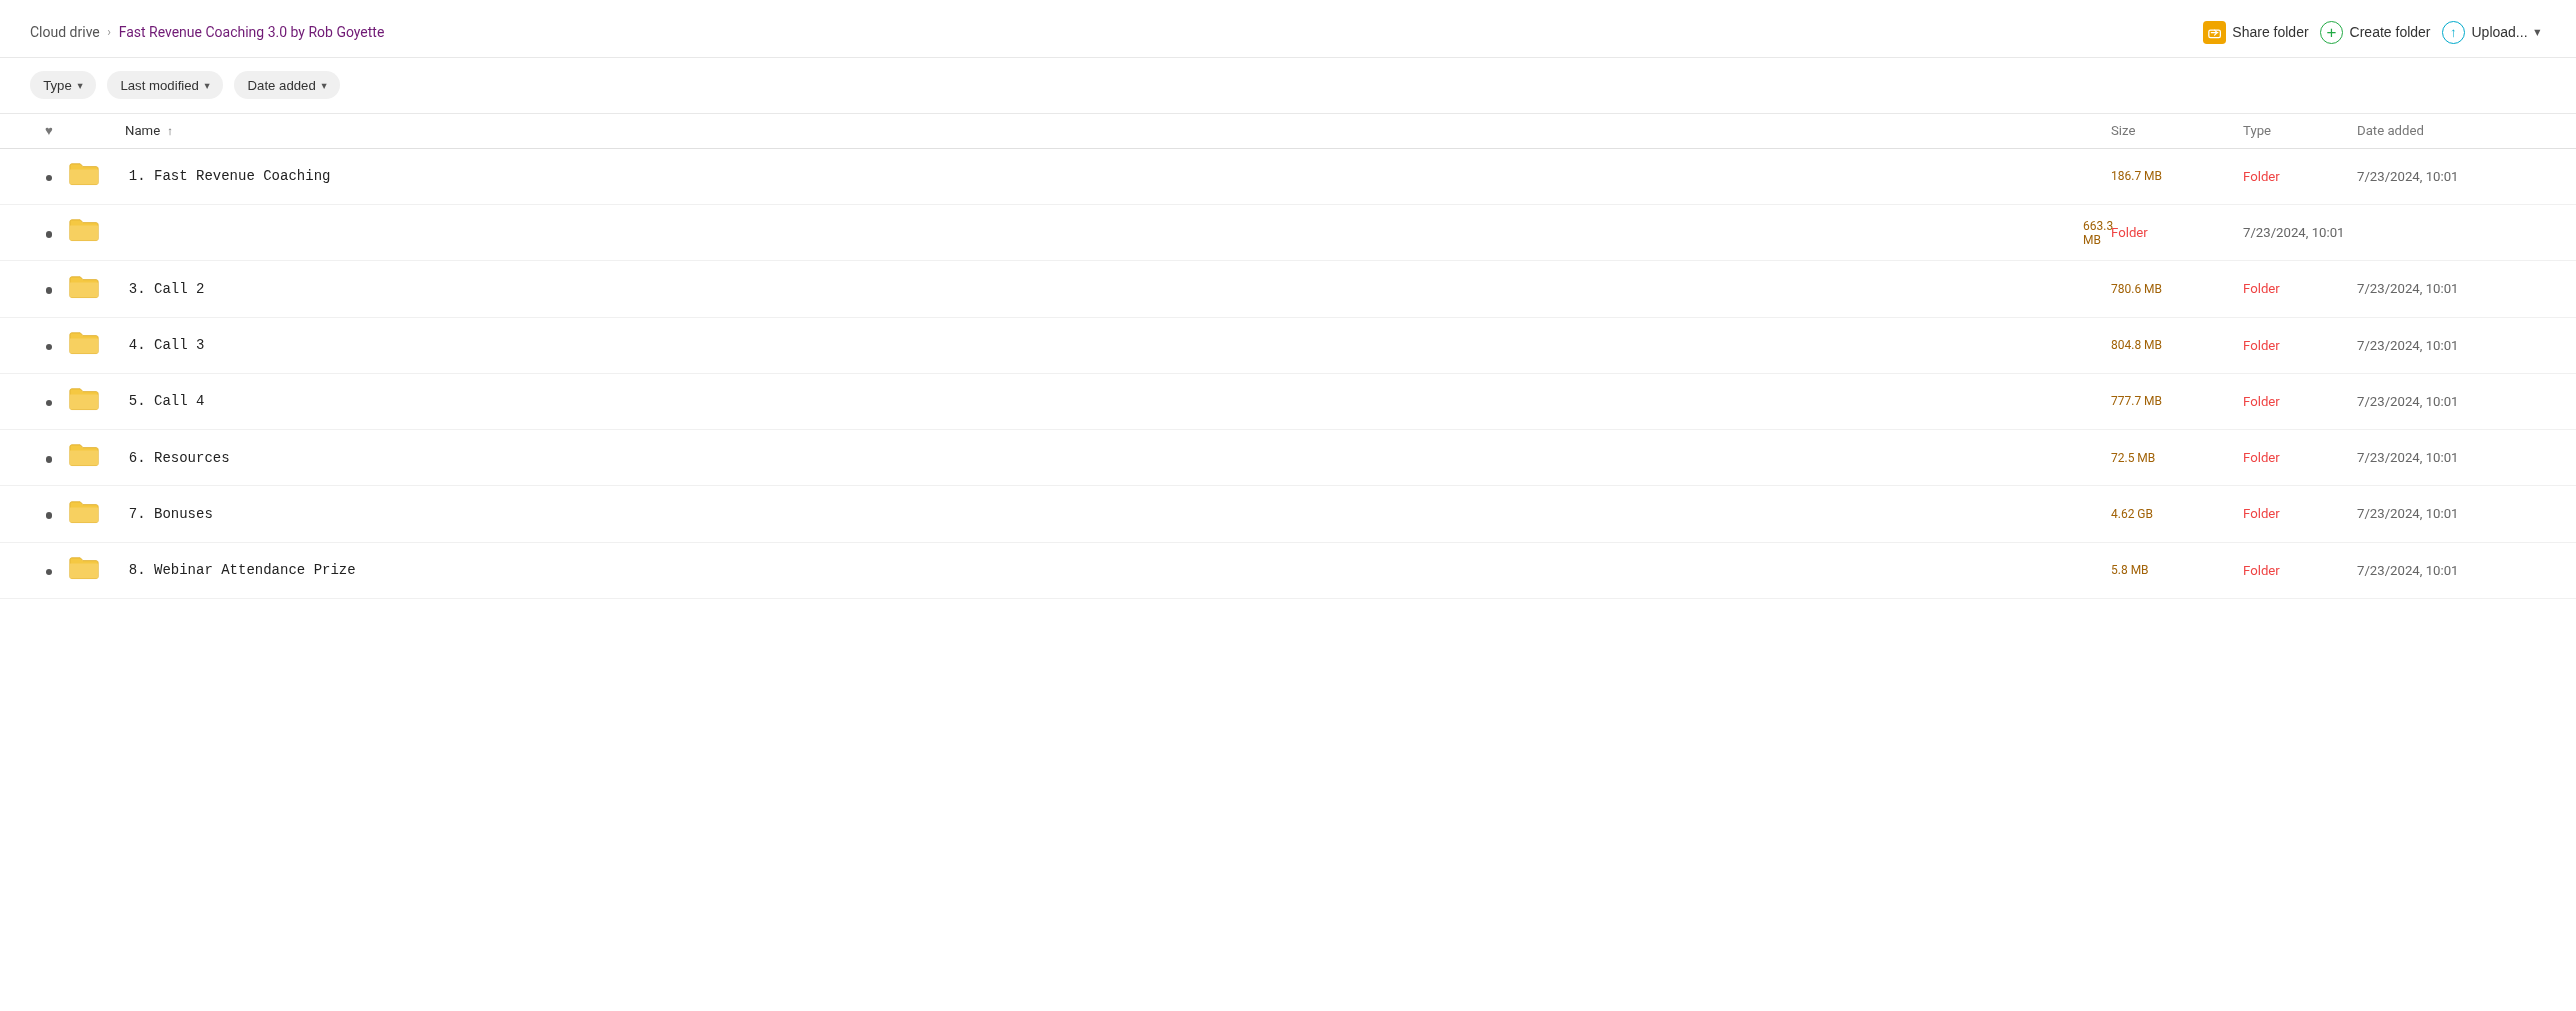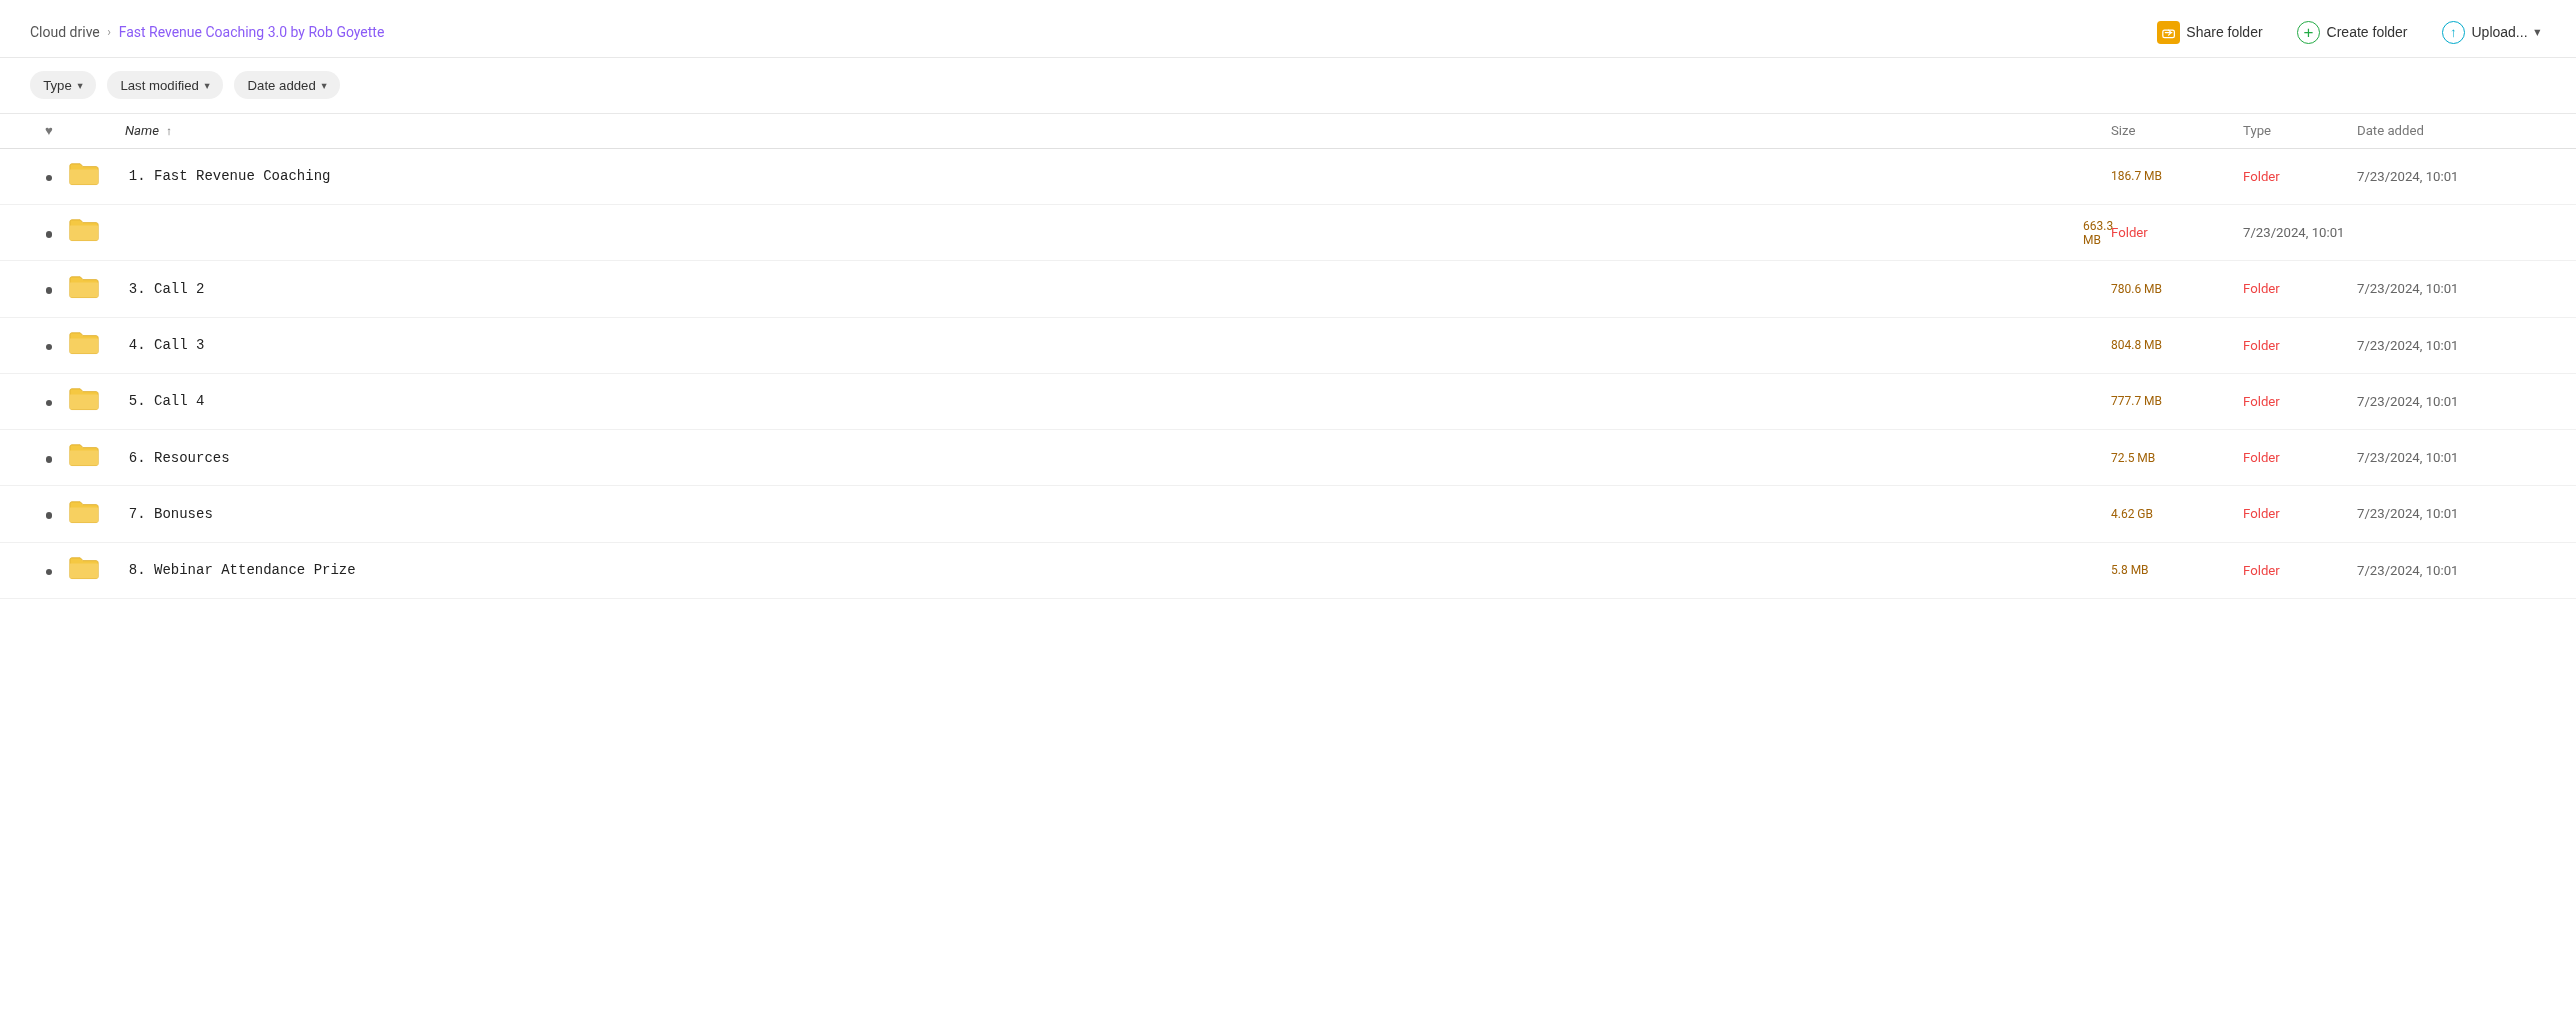--- a/index.html
+++ b/index.html
@@ -25,27 +25,26 @@
     }
     .breadcrumb-link {
       color: #555;
       cursor: pointer;
     }
     .breadcrumb-sep {
       color: #999;
       font-size: 12.3px;
     }
     .breadcrumb-current {
-      color: #8b5cf6;
+      color: #701a75;
       font-weight: 400;
     }
     .toolbar-actions {
       display: flex;
       align-items: center;
-      gap: 23px;
     }
     .action-btn {
       display: flex;
       align-items: center;
       gap: 6.6px;
       font-size: 14px;
       color: #333;
       cursor: pointer;
       background: none;
       border: none;
@@ -111,21 +110,21 @@
       display: grid;
       grid-template-columns: 38px 57px 1fr 28px 132px 114px 189px;
       align-items: center;
       padding: 9.5px 30px;
       border-bottom: 0.9px solid #e0e0e0;
       color: #777;
       font-size: 13.2px;
       font-weight: 400;
     }
     .col-heart { text-align: center; }
-    .col-name { color: #333; font-style: italic; }
+    .col-name { color: #333; }
     .sort-arrow { color: #555; font-size: 11.4px; margin-left: 3.8px; }
     .file-row {
       display: grid;
       grid-template-columns: 38px 57px 1fr 28px 132px 114px 189px;
       align-items: center;
       padding: 11.4px 30px;
       border-bottom: 0.9px solid #f0f0f0;
     }
     .dot-col { text-align: center; }
     .dot { width: 6.6px; height: 6.6px; background: #555; border-radius: 50%; display: inline-block; }

